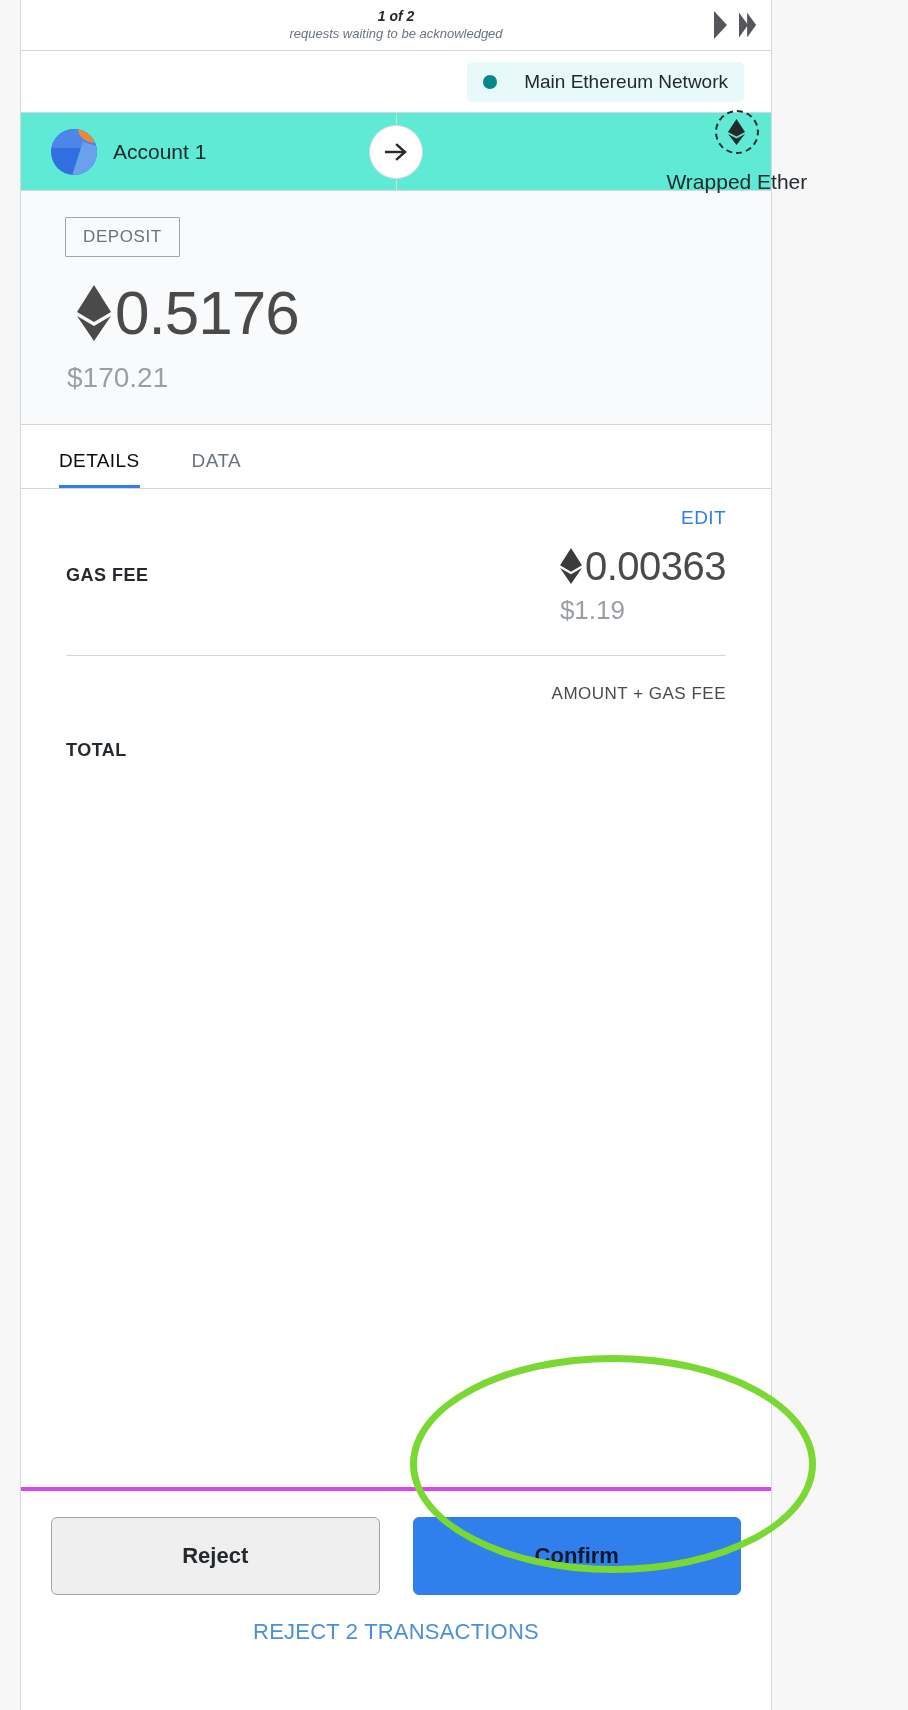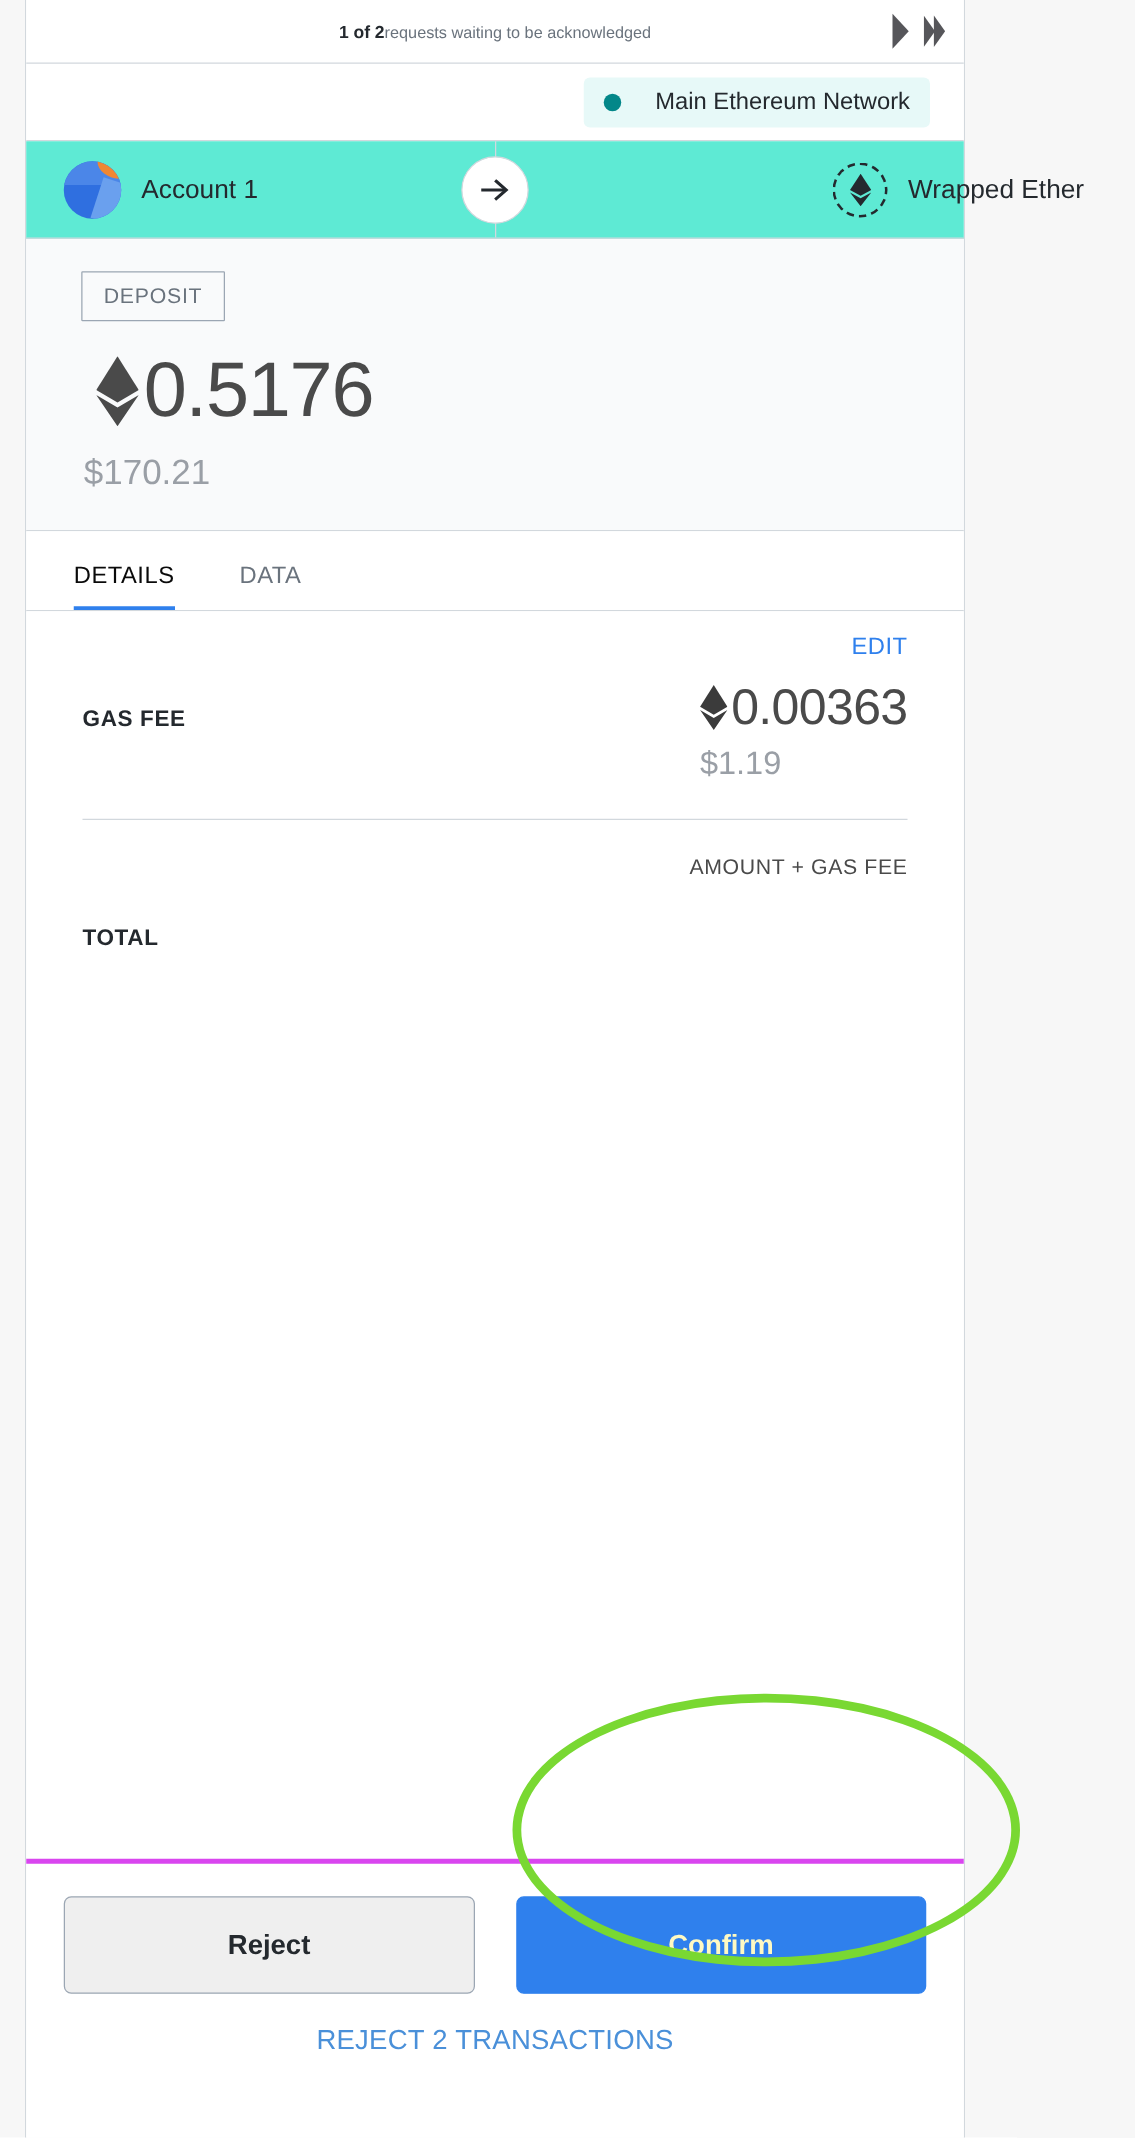--- a/index.html
+++ b/index.html
@@ -28,25 +28,26 @@
     display: flex;
     flex-direction: column;
   }
 
   
   .pending-bar {
     position: relative;
     height: 50px;
     border-bottom: 1px solid #d2d8dd;
     display: flex;
-    flex-direction: row;
+    flex-direction: column;
     align-items: center;
     justify-content: center;
     background: #ffffff;
     flex: none;
+    font-style: italic;
   }
   .pending-count {
     font-size: 14px;
     font-weight: bold;
     color: #24292e;
     line-height: 17px;
   }
   .pending-sub {
     font-size: 13px;
     color: #6a737d;
@@ -365,21 +366,21 @@
     box-sizing: border-box;
   }
   .btn-reject {
     background: #efefef;
     border: 1px solid #9ba6b3;
     color: #24292e;
   }
   .btn-confirm {
     background: #2f80ed;
     border: 1px solid #2f80ed;
-    color: #fef9c3;
+    color: #0f172a;
   }
   .reject-all {
     text-align: center;
     font-size: 22px;
     color: #4a90d9;
     letter-spacing: 0.2px;
     margin-top: 24px;
     cursor: pointer;
   }
 
@@ -437,21 +438,21 @@
       <span class="party-name">Account 1</span>
     </div>
 
     <div class="arrow-circle">
       <svg width="26" height="22" viewBox="0 0 26 22" aria-hidden="true">
         <line x1="2" y1="11" x2="21" y2="11" stroke="#24292e" stroke-width="2.4"></line>
         <polyline points="14,4 22,11 14,18" fill="none" stroke="#24292e" stroke-width="2.4" stroke-linecap="square"></polyline>
       </svg>
     </div>
 
-    <div class="party party-to" style="margin-left:460px;">
+    <div class="party party-to" style="margin-left:460px;flex-direction:column;">
       <span class="token-icon">
         <svg width="17" height="26" viewBox="0 0 17 26" aria-hidden="true">
           <polygon points="8.5,0 17,13 8.5,17.5 0,13" fill="#24292e"></polygon>
           <polygon points="8.5,19.5 17,15 8.5,26 0,15" fill="#24292e"></polygon>
         </svg>
       </span>
       <span class="party-name">Wrapped Ether</span>
     </div>
   </div>
 

